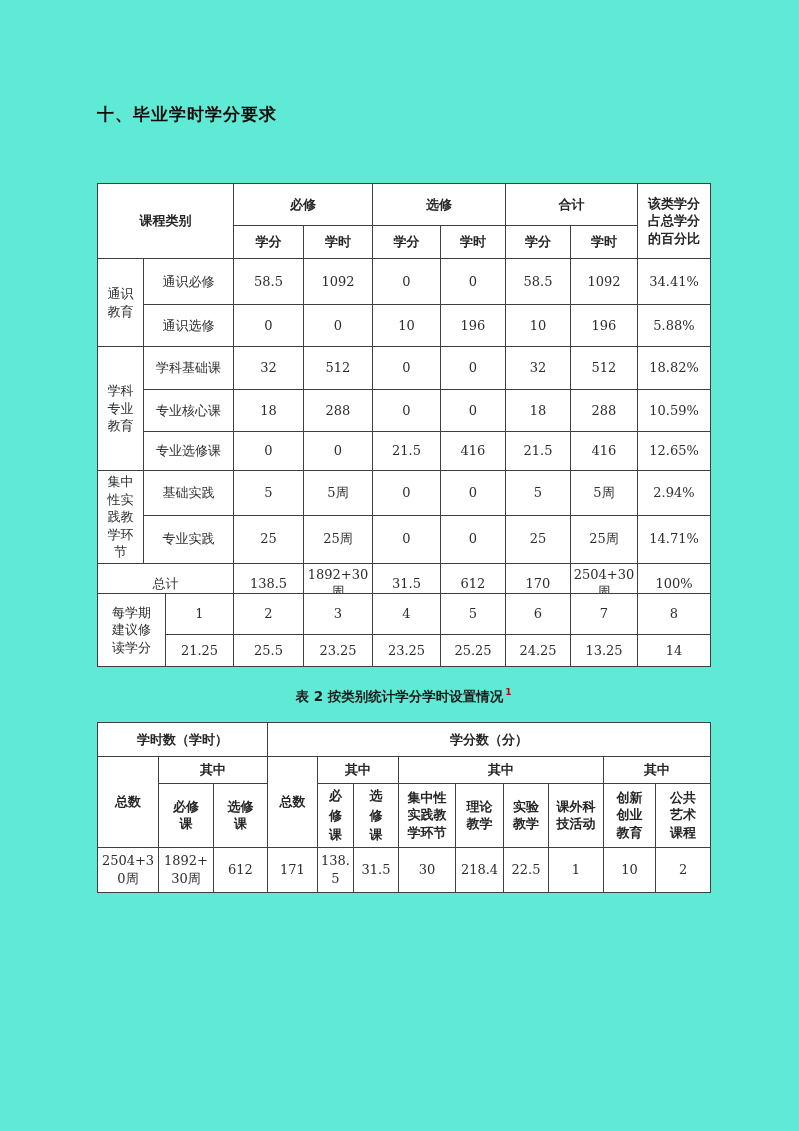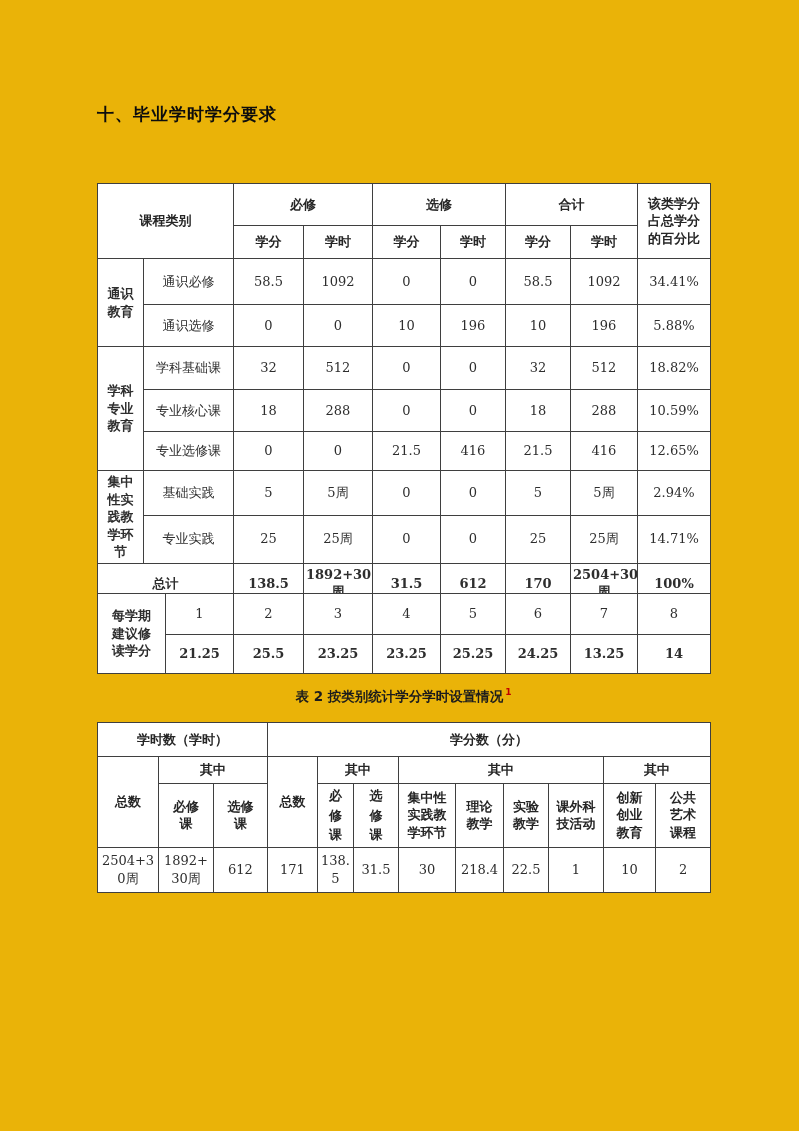--- a/index.html
+++ b/index.html
@@ -1,19 +1,19 @@
 <!DOCTYPE html>
 <html><head>
 <meta charset="utf-8">
 <style>
   html,body{margin:0;padding:0;background:#ffffff;}
   .page{
     position:relative;
     width:799px;height:1131px;
-    background:#eab308;
+    background:#5eead4;
     font-family:"DejaVu Serif","Liberation Serif",serif;
     color:#2e2e2e;
     overflow:hidden;
   }
   .heading{
     position:absolute;left:97px;top:103px;
     font-family:"DejaVu Sans","Liberation Sans",sans-serif;
     font-size:17px;font-weight:bold;color:#0d0d0d;
     letter-spacing:1px;
   }
@@ -39,21 +39,21 @@
   th,td{
     border:1px solid #3f3f3f;
     text-align:center;vertical-align:middle;
     font-size:13px;line-height:1.35;
     padding:2px 2px;
     color:#2e2e2e;
     overflow:hidden;
   }
   th{font-weight:bold;color:#262626;}
   td{font-weight:normal;}
-  .bold{font-weight:bold;}
+  .bold{font-weight:normal;}
   .w1{display:inline-block;width:1em;line-height:1.5;}
   .w2{display:inline-block;width:2em;}
   .w3{display:inline-block;width:3em;}
   .w4{display:inline-block;width:4em;}
   .t2 td.val{word-break:break-all;}
   .pagenum{
     position:absolute;left:0;top:1084px;width:799px;
     text-align:center;
     font-family:"DejaVu Sans","Liberation Sans",sans-serif;
     font-size:11px;font-weight:bold;color:#1a1a1a;
@@ -198,21 +198,21 @@
       <td rowspan="2" class="bold"><span class="w3">每学期建议修读学分</span></td>
       <td>1</td>
       <td>2</td>
       <td>3</td>
       <td>4</td>
       <td>5</td>
       <td>6</td>
       <td>7</td>
       <td>8</td>
     </tr>
-    <tr style="height:39px">
+    <tr style="height:32px">
       <td class="bold">21.25</td>
       <td class="bold">25.5</td>
       <td class="bold">23.25</td>
       <td class="bold">23.25</td>
       <td class="bold">25.25</td>
       <td class="bold">24.25</td>
       <td class="bold">13.25</td>
       <td class="bold">14</td>
     </tr>
   </tbody>

